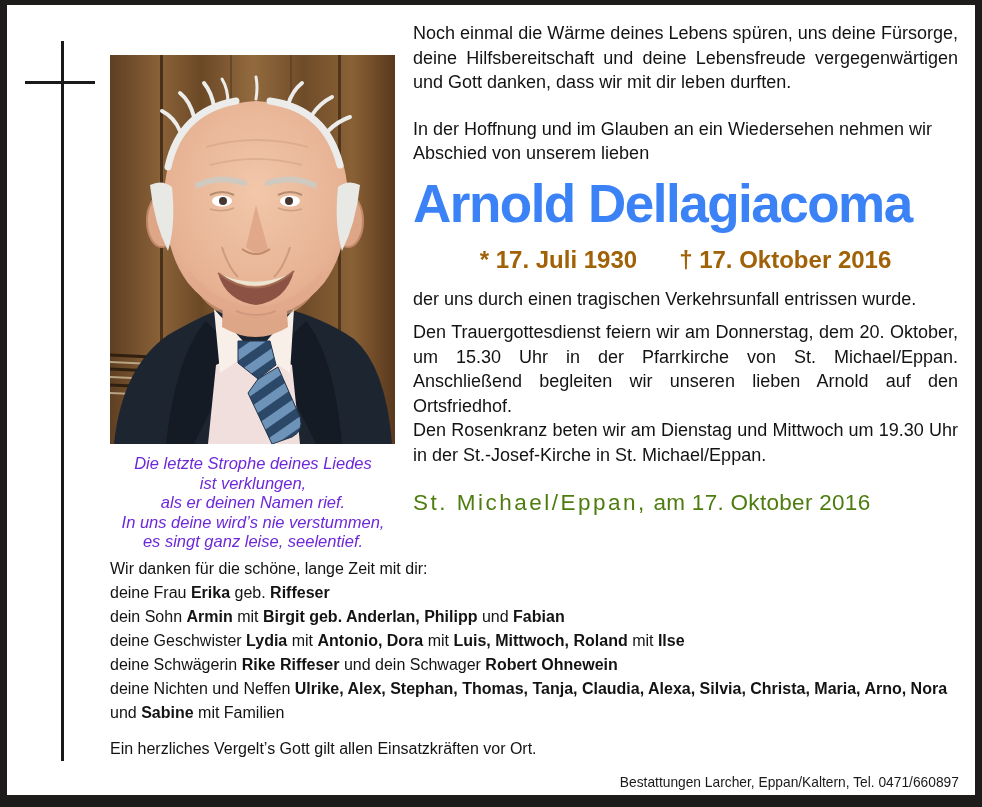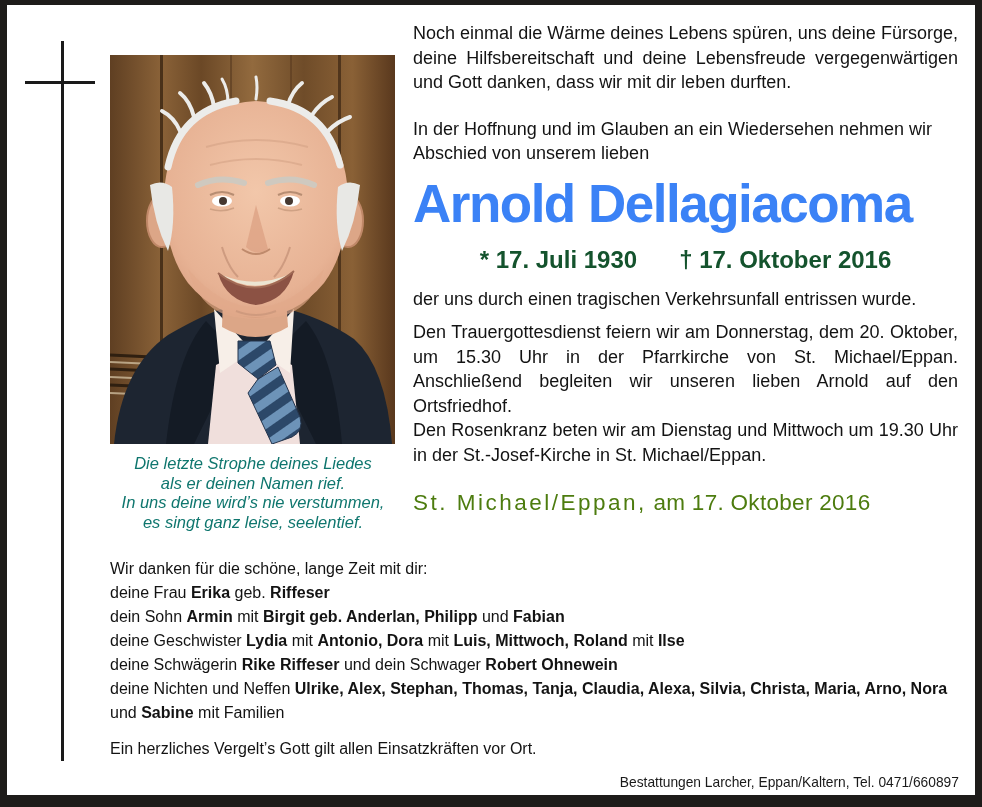--- a/index.html
+++ b/index.html
@@ -17,32 +17,32 @@
   
   .cross-v{position:absolute;left:54px;top:36px;width:3px;height:720px;background:#1a1a1a;}
   .cross-h{position:absolute;left:18px;top:76px;width:70px;height:3px;background:#1a1a1a;}
   
   .photo{position:absolute;left:103px;top:50px;width:285px;height:389px;overflow:hidden;}
   .photo svg{display:block;}
   
   .poem{
     position:absolute;left:95px;top:449px;width:302px;
     text-align:center;font-style:italic;font-size:16.5px;line-height:19.5px;
-    color:#0f766e;
+    color:#6d28d9;
   }
   
   .rightcol{position:absolute;left:406px;top:16px;width:545px;}
   .rightcol p{margin:0;font-size:18px;line-height:24.5px;text-align:justify;color:#131313;}
   .p2{margin-top:22px !important;text-align:left !important;}
   .name{
     margin-top:9px;font-size:53px;line-height:58px;font-weight:bold;
     letter-spacing:-1.5px;color:#3b82f6;white-space:nowrap;
   }
   .dates{
-    margin-top:13px;font-size:24px;font-weight:bold;text-align:center;color:#14532d;
+    margin-top:13px;font-size:24px;font-weight:bold;text-align:center;color:#a16207;
   }
   .dates .death{margin-left:42px;}
   .p3{margin-top:13px !important;}
   .p4a{margin-top:9px !important;}
   .place{margin-top:23px;font-size:22.5px;line-height:26px;color:#4d7c0f;}
   .place .loc{letter-spacing:2.5px;}
   .place .dt{letter-spacing:0.3px;}
   
   .bottom{position:absolute;left:103px;top:552px;width:849px;font-size:16px;line-height:24px;color:#131313;}
   .bottom div{margin:0;}
@@ -163,20 +163,21 @@
       <path d="M108,218 Q146,248 184,216 Q176,246 146,250 Q116,246 108,218 Z" fill="#8c5244"></path>
       <path d="M112,220 Q146,242 180,219 Q146,234 112,220 Z" fill="#ece5d2"></path>
       <path d="M108,218 Q146,248 184,216" fill="none" stroke="#a06a55" stroke-width="2"></path>
 
       <path d="M126,256 Q146,264 166,256" stroke="#c79479" stroke-width="2" fill="none" opacity="0.7"></path>
     </svg>
   </div>
 
   <div class="poem">
     <div>Die letzte Strophe deines Liedes</div>
+    <div>ist verklungen,</div>
     <div>als er deinen Namen rief.</div>
     <div>In uns deine wird’s nie verstummen,</div>
     <div>es singt ganz leise, seelentief.</div>
   </div>
 
   <div class="rightcol">
     <p class="p1">Noch einmal die Wärme deines Lebens spüren, uns deine Fürsorge, deine Hilfsbereitschaft und deine Lebensfreude vergegenwärtigen und Gott danken, dass wir mit dir leben durften.</p>
     <p class="p2">In der Hoffnung und im Glauben an ein Wiedersehen nehmen wir Abschied von unserem lieben</p>
     <div class="name">Arnold Dellagiacoma</div>
     <div class="dates">

